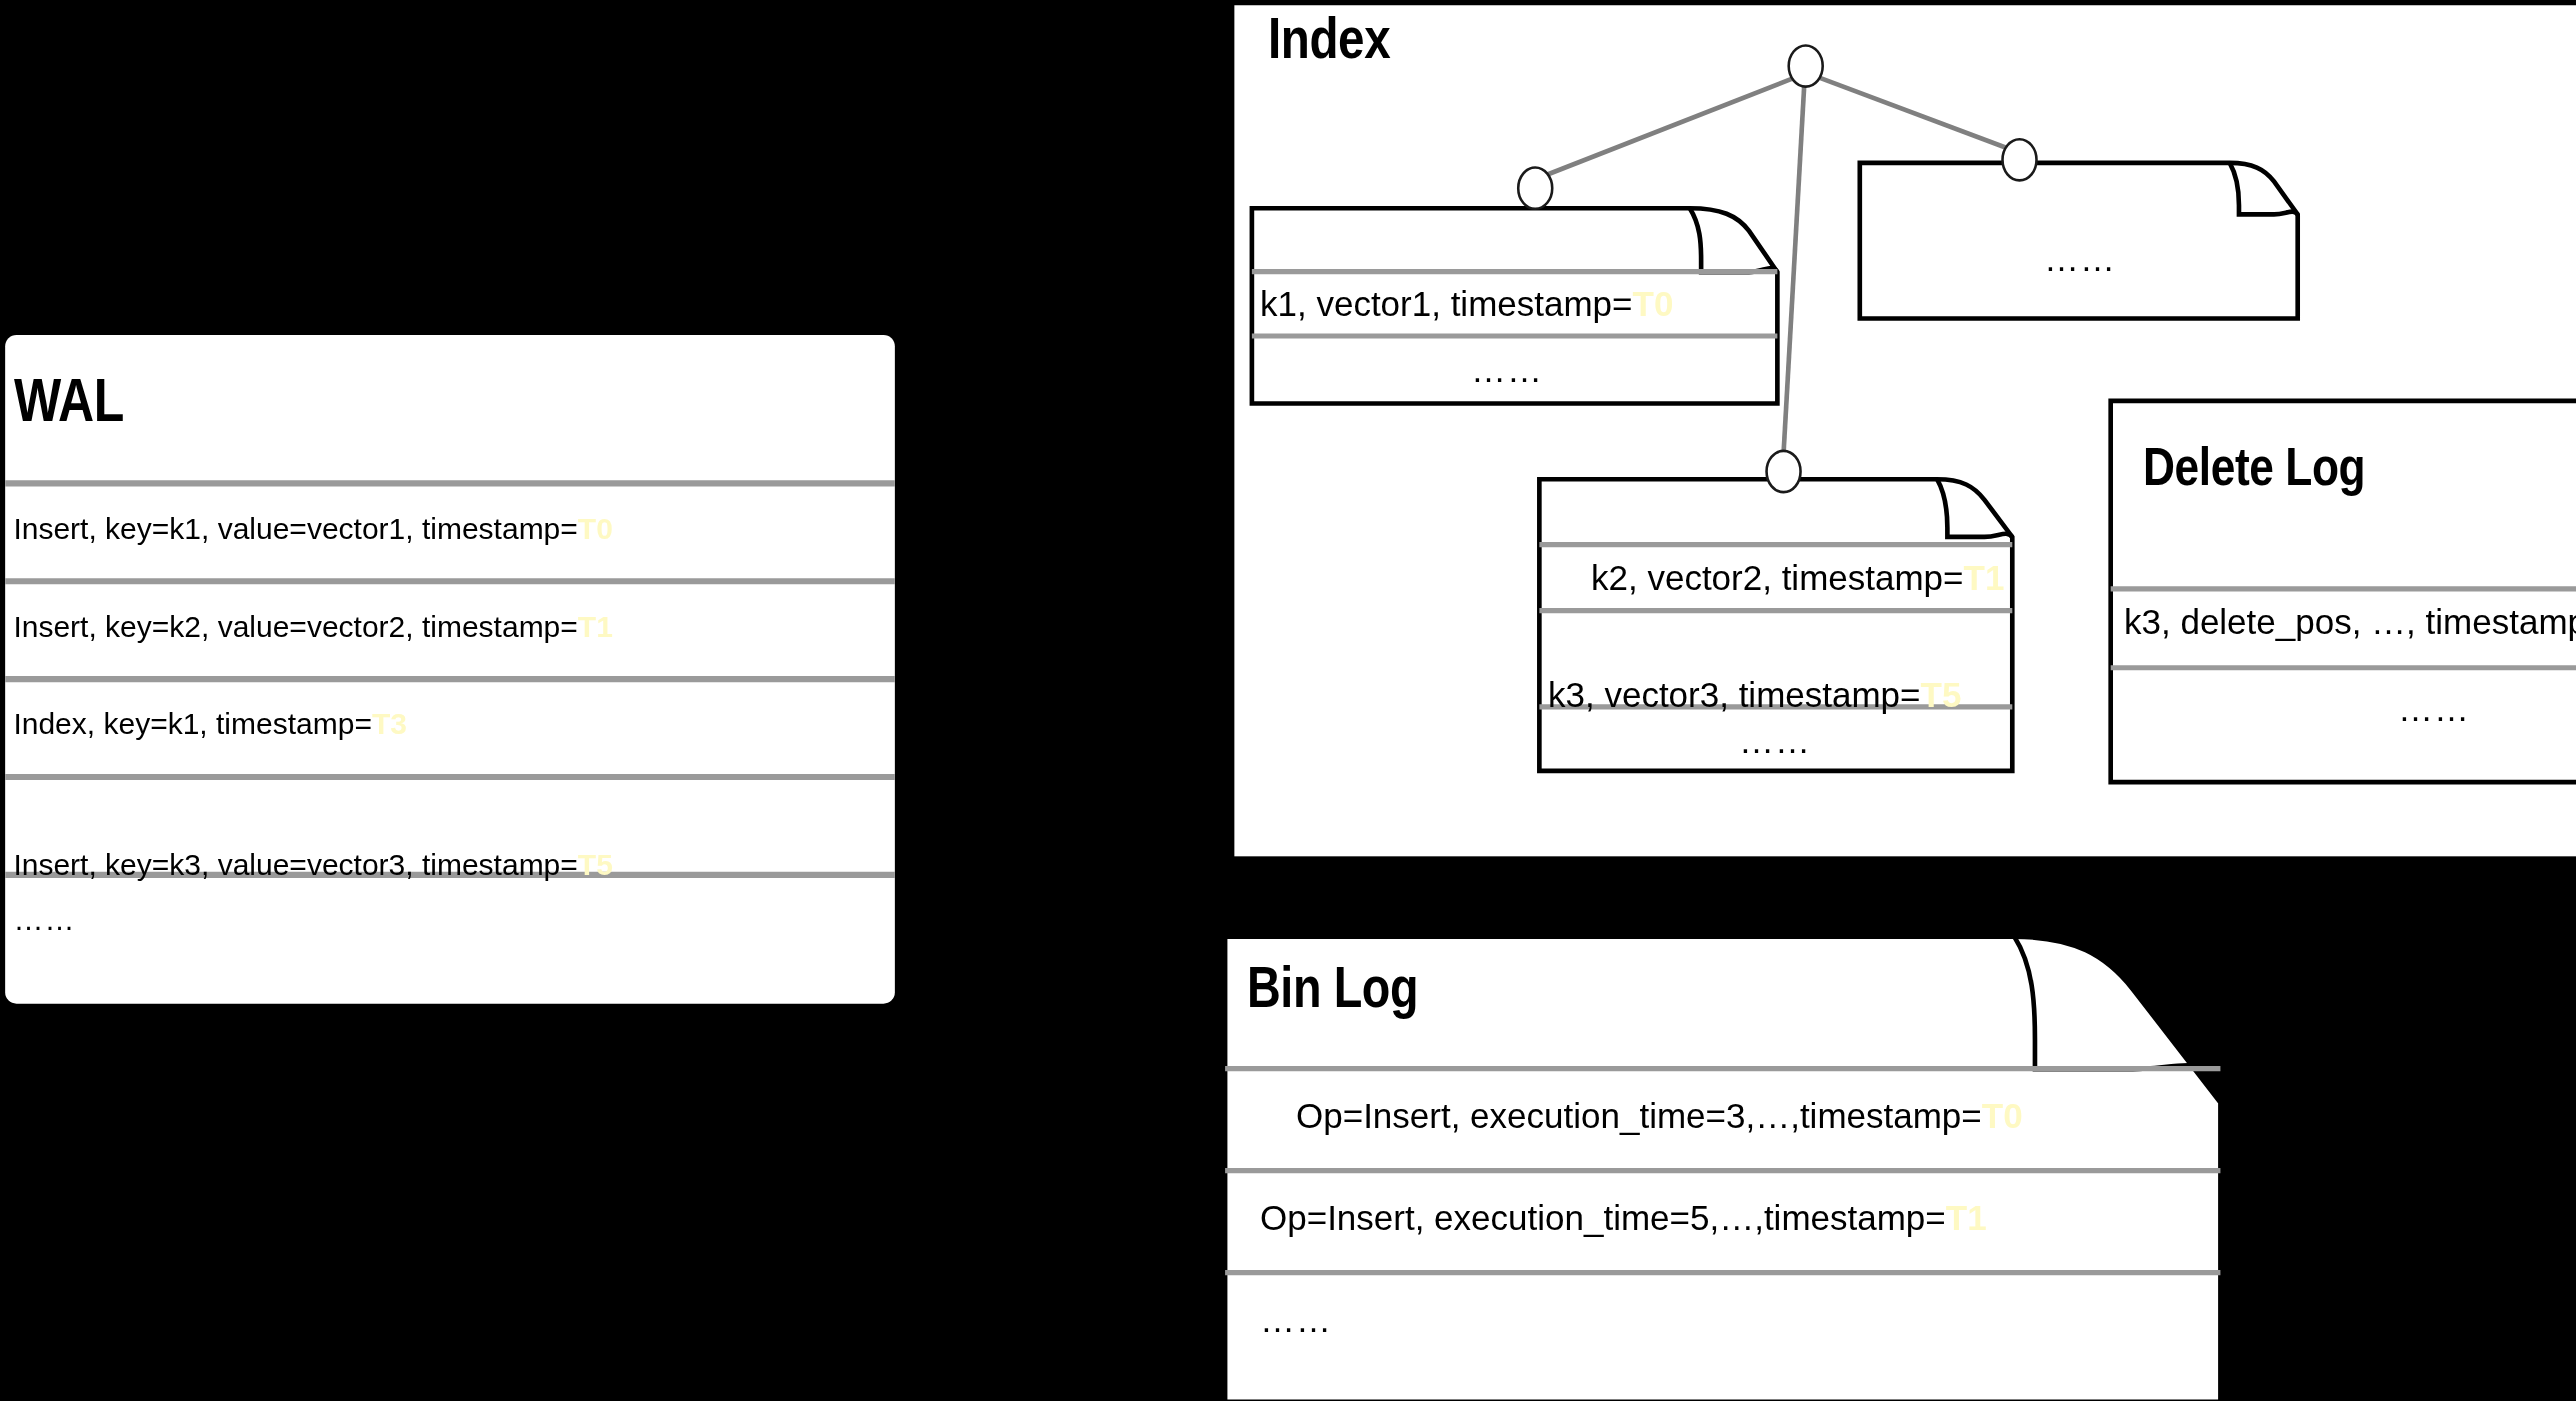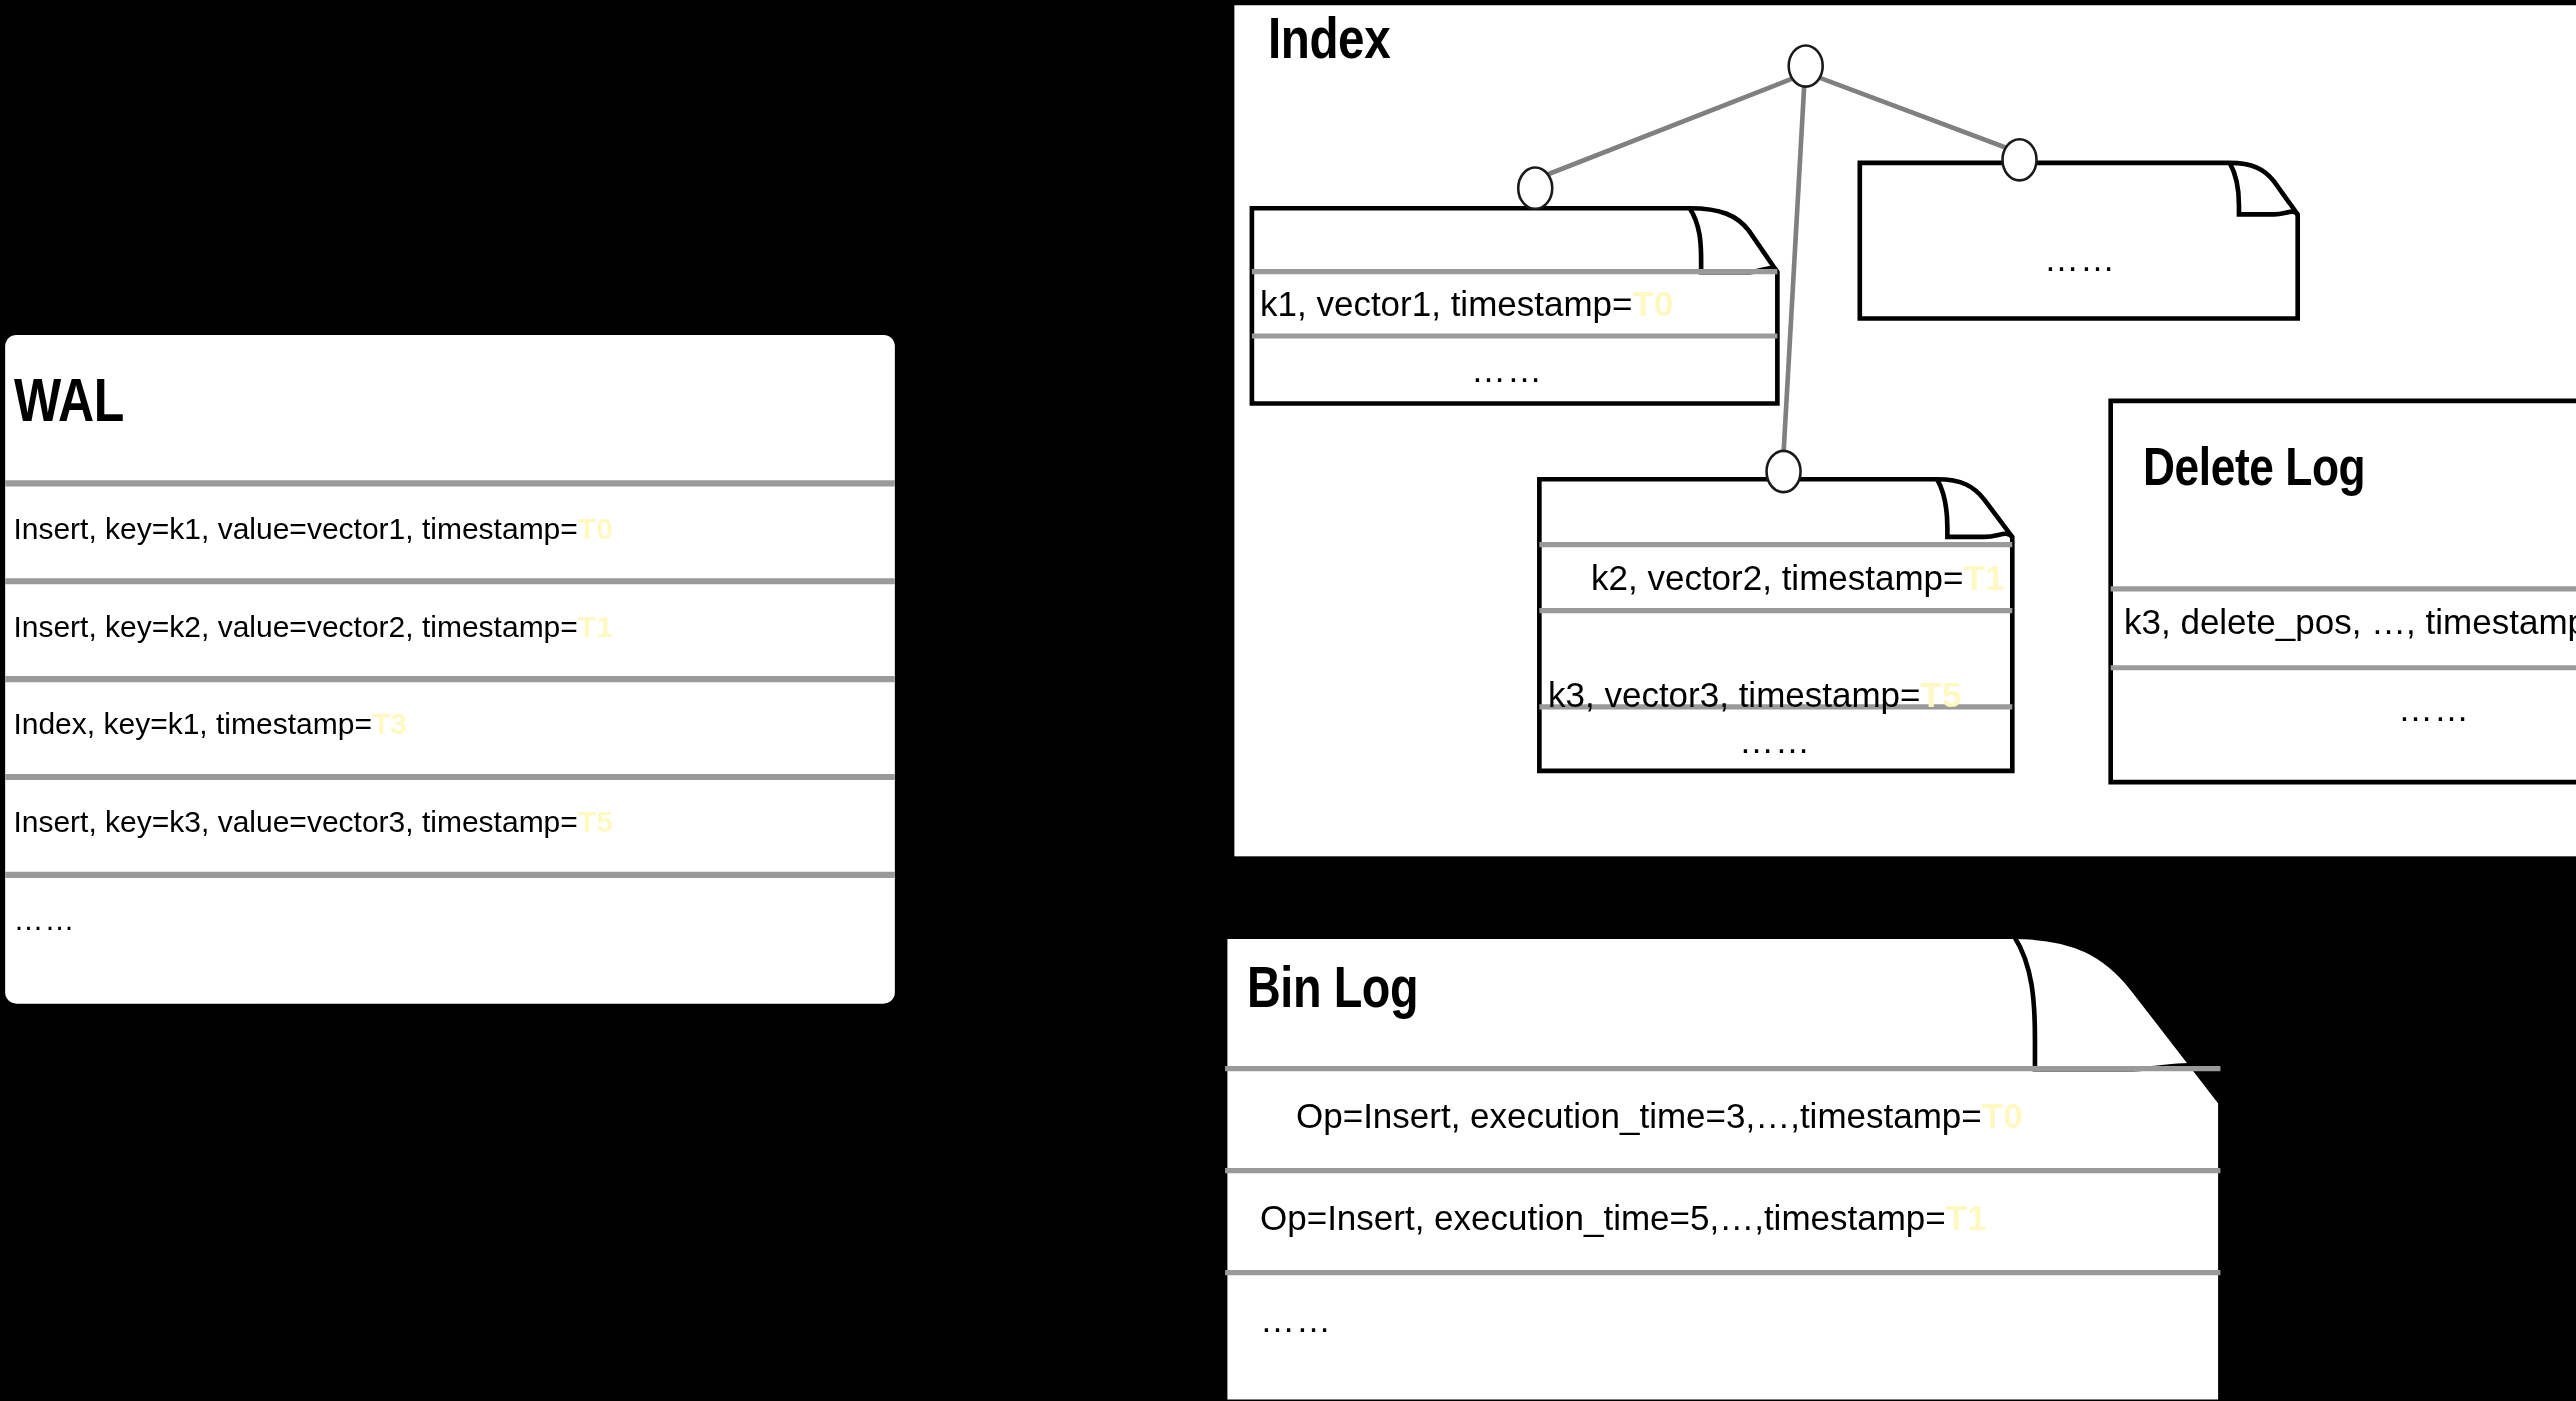--- a/index.html
+++ b/index.html
@@ -159,21 +159,21 @@
   </svg>
 
   <div class="txt heading" style="left:14.4px; top:370px; font-size:61px;">WAL</div>
 
   <div class="txt row-text" style="left:13.4px; top:514px;"><span>Insert, key=k1, value=vector1, timestamp=</span><span class="ts">T0</span></div>
 
   <div class="txt row-text" style="left:13.4px; top:612px;"><span>Insert, key=k2, value=vector2, timestamp=</span><span class="ts">T1</span></div>
 
   <div class="txt row-text" style="left:13.4px; top:709px;"><span>Index, key=k1, timestamp=</span><span class="ts">T3</span></div>
 
-  <div class="txt row-text" style="left:13.4px; top:807px;"><span>Insert, key=k3, value=vector3, timestamp=</span><span class="ts">T5</span></div>
+  <div class="txt row-text" style="left:13.4px; top:850px;"><span>Insert, key=k3, value=vector3, timestamp=</span><span class="ts">T5</span></div>
 
   <div class="txt row-text ellipsis" style="left:13.4px; top:905px;">……</div>
 
   <div class="txt heading" style="left:1268px; top:9.3px; font-size:58px;">Index</div>
 
   <div class="txt row-text-sm" style="left:1260px; top:286px;"><span>k1, vector1, timestamp=</span><span class="ts">T0</span></div>
 
   <div class="txt row-text-sm ellipsis" style="left:1471px; top:352px;">……</div>
 
   <div class="txt row-text-sm ellipsis" style="left:2044px; top:241px;">……</div>

